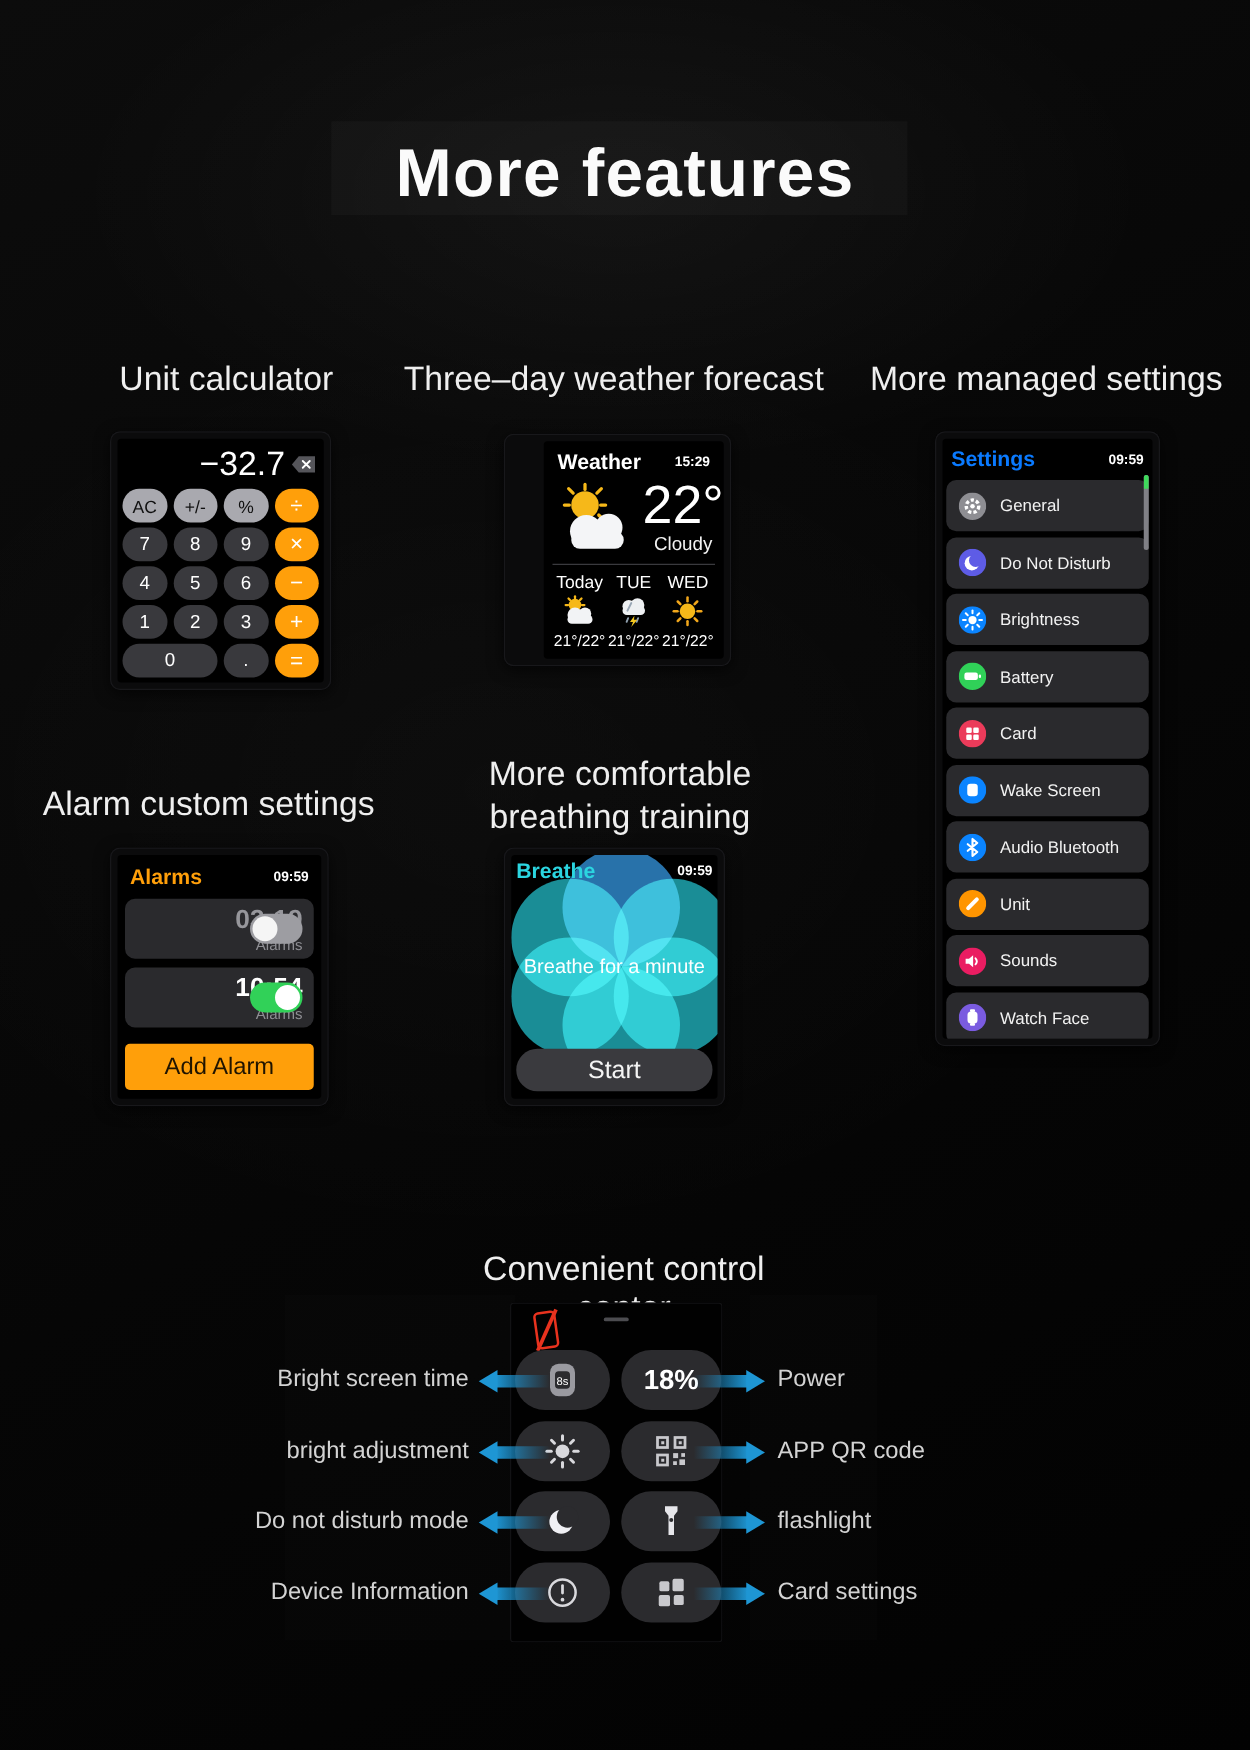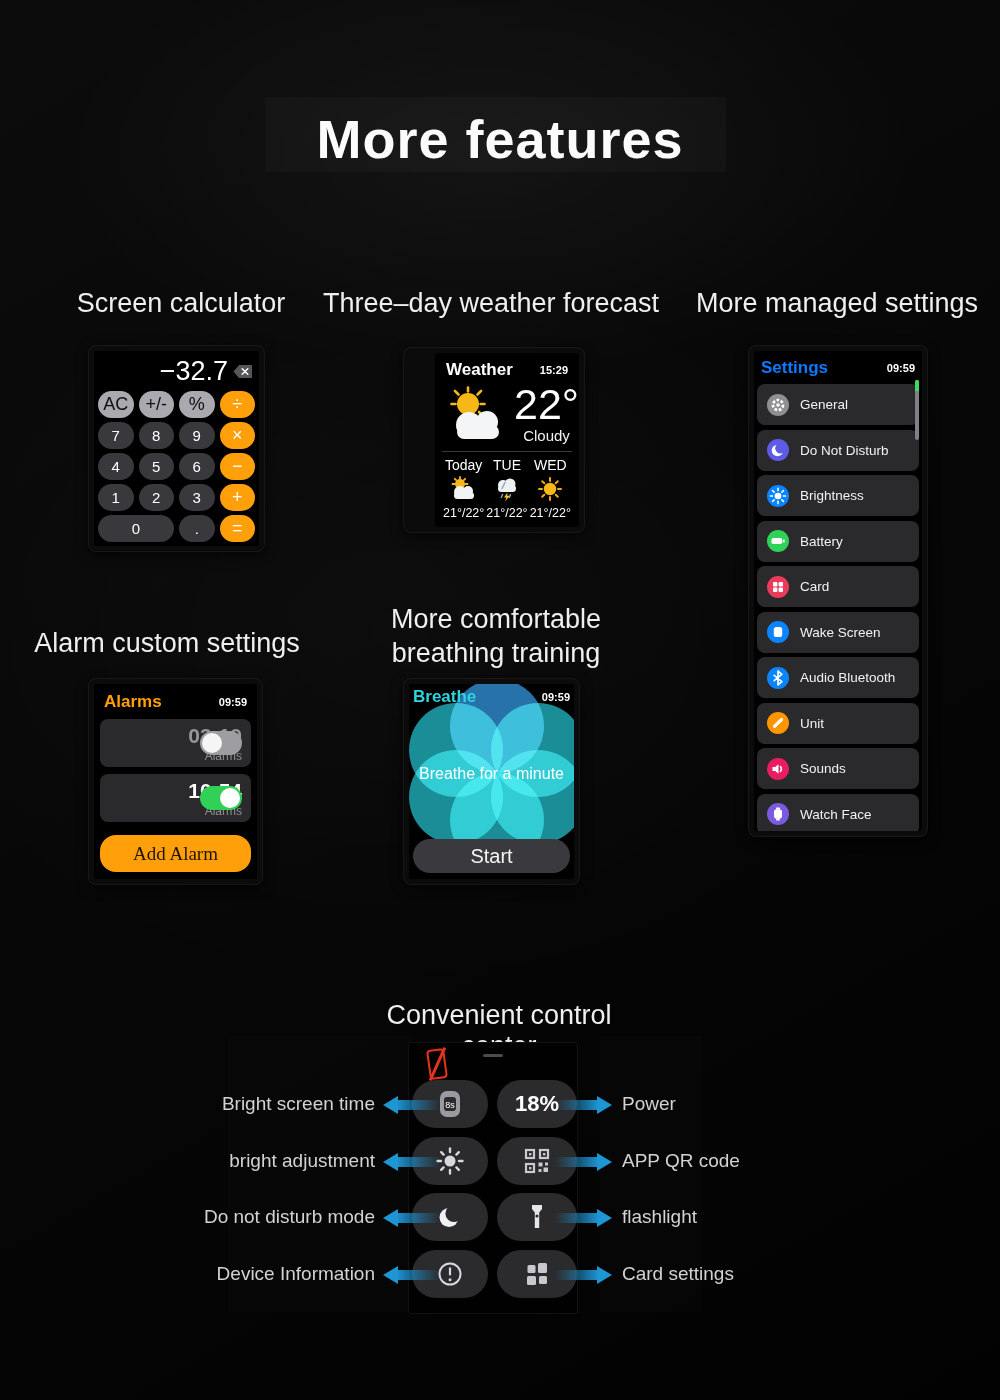--- a/index.html
+++ b/index.html
@@ -32,21 +32,21 @@
   .app-header { display:flex; justify-content:space-between; align-items:center; padding:3px 4px 0 4px; }
   .app-title { font-size:17px; font-weight:700; }
   .app-time { font-size:11px; font-weight:600; color:#fff; }
 
   
   #calc-screen { padding:2px 3px; }
   .calc-display { display:flex; justify-content:flex-end; align-items:center; gap:5px; padding:3px 3px 3px 0; }
   .calc-display-text { font-size:27px; color:#fff; }
   .calc-grid { display:grid; grid-template-columns:repeat(4,1fr); gap:4px 5px; padding:1px 1px; }
   .ckey { height:27px; border-radius:14px; display:flex; align-items:center; justify-content:center;
-          font-size:18px; border:none; font-family:inherit; cursor:pointer; }
+          font-size:14px; border:none; font-family:inherit; cursor:pointer; }
   .ckey.fn  { background:#a9a9af; color:#101010; }
   .ckey.num { background:#39393d; color:#fff; font-size:15px; }
   .ckey.op  { background:#ff9f0a; color:#fff; font-size:18px; font-weight:500; }
   .ckey.zero { grid-column:1 / span 2; }
 
   
   #weather-screen { padding:4px 7px; }
   .wx-top { display:flex; align-items:center; margin-top:3px; }
   .wx-temp-block { flex:1; text-align:center; }
   .wx-temp { font-size:43px; font-weight:500; color:#fff; line-height:1; }
@@ -72,23 +72,23 @@
   #alarms-screen { padding:5px 6px; }
   .al-row { background:#2a2a2d; border-radius:8px; padding:5px 9px; margin-top:7px; position:relative;
             height:48px; cursor:pointer;text-align:right; }
   .al-time { font-size:21px; font-weight:600; color:#fff; }
   .al-time.dim { color:#96969b; }
   .al-sub { font-size:12px; color:#8e8e93; margin-top:1px; }
   .toggle { position:absolute; right:9px; top:12px; width:42px; height:24px; border-radius:12px; cursor:pointer; }
   .toggle .knob { position:absolute; top:2px; width:20px; height:20px; border-radius:50%; background:#fff; }
   .toggle.off { background:#9d9da2; } .toggle.off .knob { left:2px; background:#f5f5f5; }
   .toggle.on  { background:#31d158; } .toggle.on  .knob { right:2px; }
-  .add-alarm { margin:13px 0 0 0; height:37px; background:#ff9f0a; border-radius:16px; width:100%;
+  .add-alarm { margin:13px 0 0 0; height:37px; background:#ff9f0a; border-radius:4px; width:100%;
                display:flex; align-items:center; justify-content:center; font-size:19px; color:#201400;
-               font-weight:500; border:none; font-family:Liberation Serif, serif; cursor:pointer;text-align:right; }
+               font-weight:500; border:none; font-family:Liberation Sans, sans-serif; cursor:pointer;text-align:right; }
 
   
   .petal { position:absolute; width:94px; height:94px; border-radius:50%; mix-blend-mode:screen; }
   .petal.teal { background:rgba(31,166,176,0.85); }
   .petal.blue { background:rgba(47,134,200,0.85); }
   .breathe-msg { position:absolute; left:0; right:0; top:81px; text-align:center; font-size:16px;
                  color:#fff; z-index:5; }
   .start-btn { position:absolute; left:4px; right:4px; bottom:6px; height:34px; background:#3a3a3e;
                border-radius:17px; display:flex; align-items:center; justify-content:center; font-size:20px;
                color:#f4f4f4; z-index:6; border:none; font-family:inherit; cursor:pointer; }
@@ -121,21 +121,21 @@
   .arrow.to-right .head { right:0; border-left:15px solid #1e96d4; }
 </style>
 </head>
 <body>
 
 <div id="page">
 
   <div class="plate" style="left:265px; top:97px; width:461px; height:75px;"></div>
   <div class="page-title">More features</div>
 
-  <div class="col-heading" style="left:31px;  top:288px; width:300px;">Screen calculator</div>
+  <div class="col-heading" style="left:31px;  top:288px; width:300px;">Unit calculator</div>
   <div class="col-heading" style="left:316px; top:288px; width:350px;">Three–day weather forecast</div>
   <div class="col-heading" style="left:687px; top:288px; width:300px;">More managed settings</div>
   <div class="col-heading" style="left:17px;  top:628px; width:300px;">Alarm custom settings</div>
   <div class="col-heading" style="left:346px; top:602px; width:300px; line-height:34px;">
     <div>More comfortable</div>
     <div>breathing training</div>
   </div>
   <div class="col-heading" style="left:349px; top:1000px; width:300px;">Convenient control center</div>
 
   <div class="device" style="left:88px; top:345px; width:177px; height:207px;">

